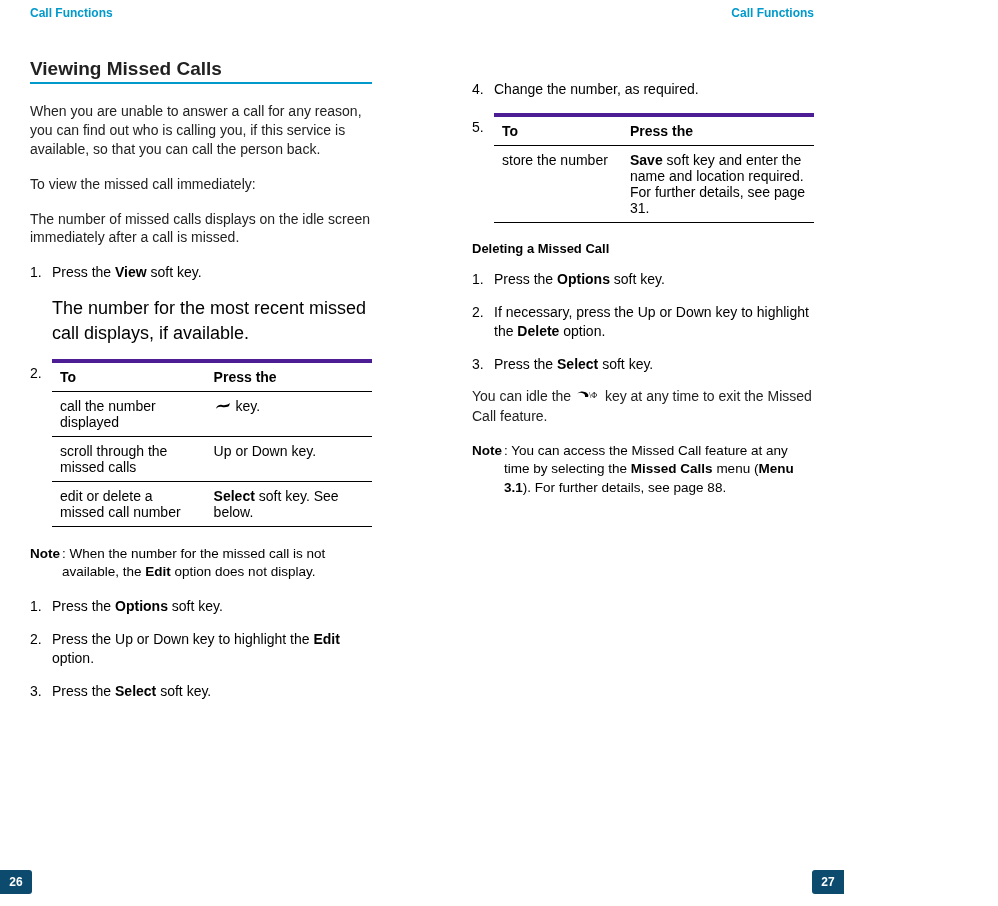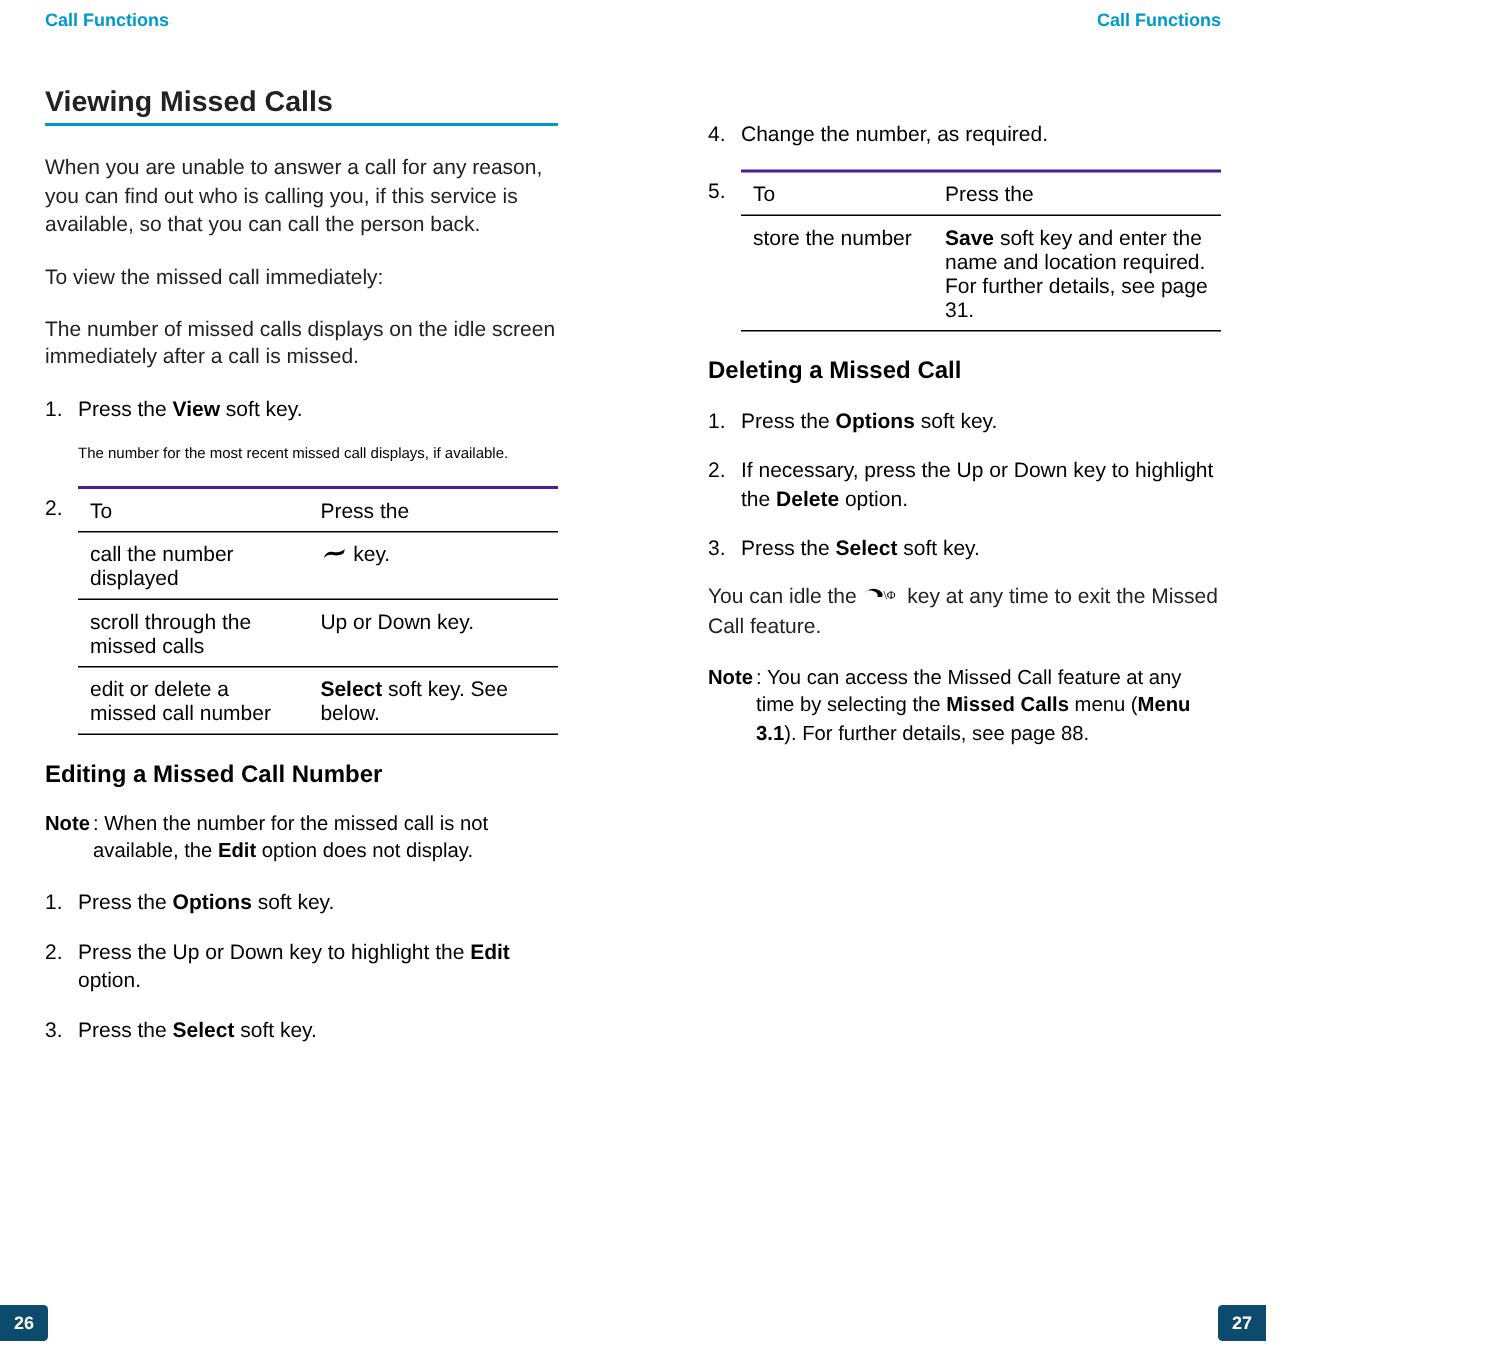--- a/index.html
+++ b/index.html
@@ -60,26 +60,26 @@
     line-height: 1.35;
   }
   .step-num {
     width: 22px;
     flex-shrink: 0;
   }
   .step-body { flex: 1; }
   .step-sub {
     margin-left: 22px;
     margin-bottom: 14px;
-    font-size: 10px;
+    font-size: 18px;
     line-height: 1.35;
   }
   .subheading {
     font-weight: bold;
-    font-size: 16px;
+    font-size: 13px;
     margin-top: 16px;
     margin-bottom: 14px;
   }
   .note-block {
     display: flex;
     font-size: 13.5px;
     line-height: 1.35;
     margin-bottom: 16px;
   }
   .note-label { font-weight: bold; flex-shrink: 0; text-align: center; }
@@ -101,22 +101,22 @@
     border-collapse: collapse;
     width: 100%;
     font-size: 14px;
   }
   table.instr th, table.instr td {
     text-align: left;
     vertical-align: top;
     padding: 6px 8px;
   }
   table.instr th {
-    font-weight: normal;
-    border-top: 2px solid #4c1d95;
+    font-weight: bold;
+    border-top: 4px solid #4c1d95;
     border-bottom: 1px solid #000;
   }
   table.instr td {
     border-bottom: 1px solid #000;
   }
   table.instr .col-to { width: 48%; }
   table.instr .col-press { width: 52%; }
 
   
   .page-tab {
@@ -191,21 +191,20 @@
           <tr>
             <td>edit or delete a missed call number</td>
             <td>
               <span class="bold">Select</span><span> soft key. See below.</span>
             </td>
           </tr>
         </tbody>
       </table>
     </div>
 
-    <div class="subheading">Editing a Missed Call Number</div>
 
     <div class="note-block">
       <span class="note-label">Note</span>
       <span class="note-body">
         <span>: When the number for the missed call is not available, the </span><span class="bold">Edit</span><span> option does not display.</span>
       </span>
     </div>
 
     <div class="step">
       <div class="step-num">1.</div>

